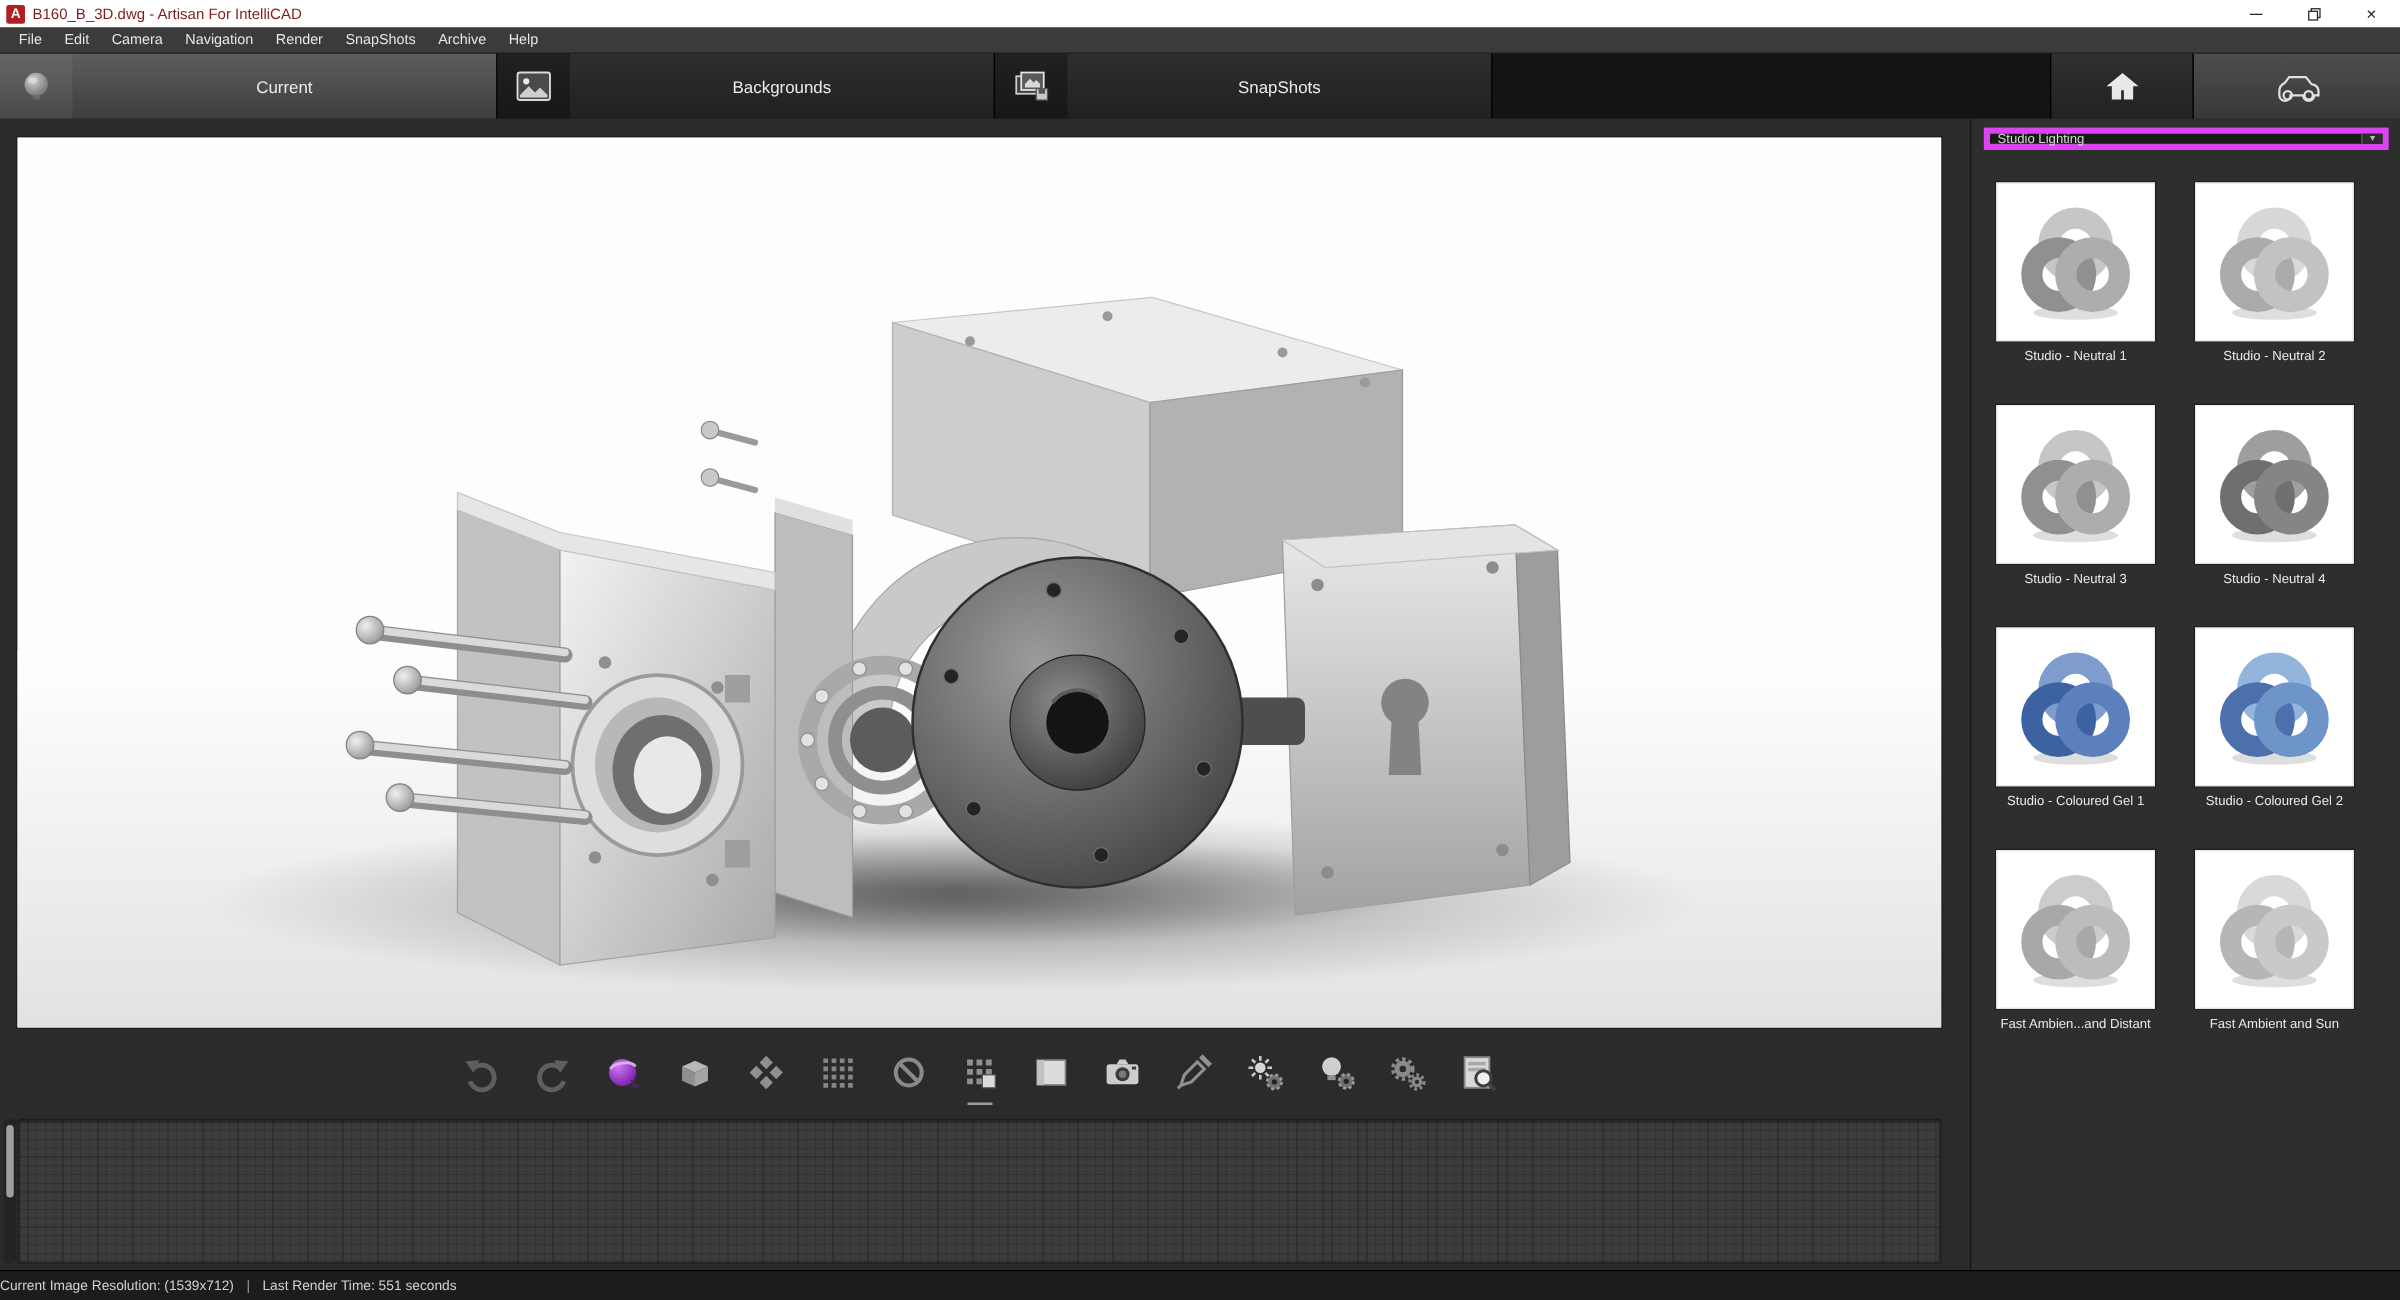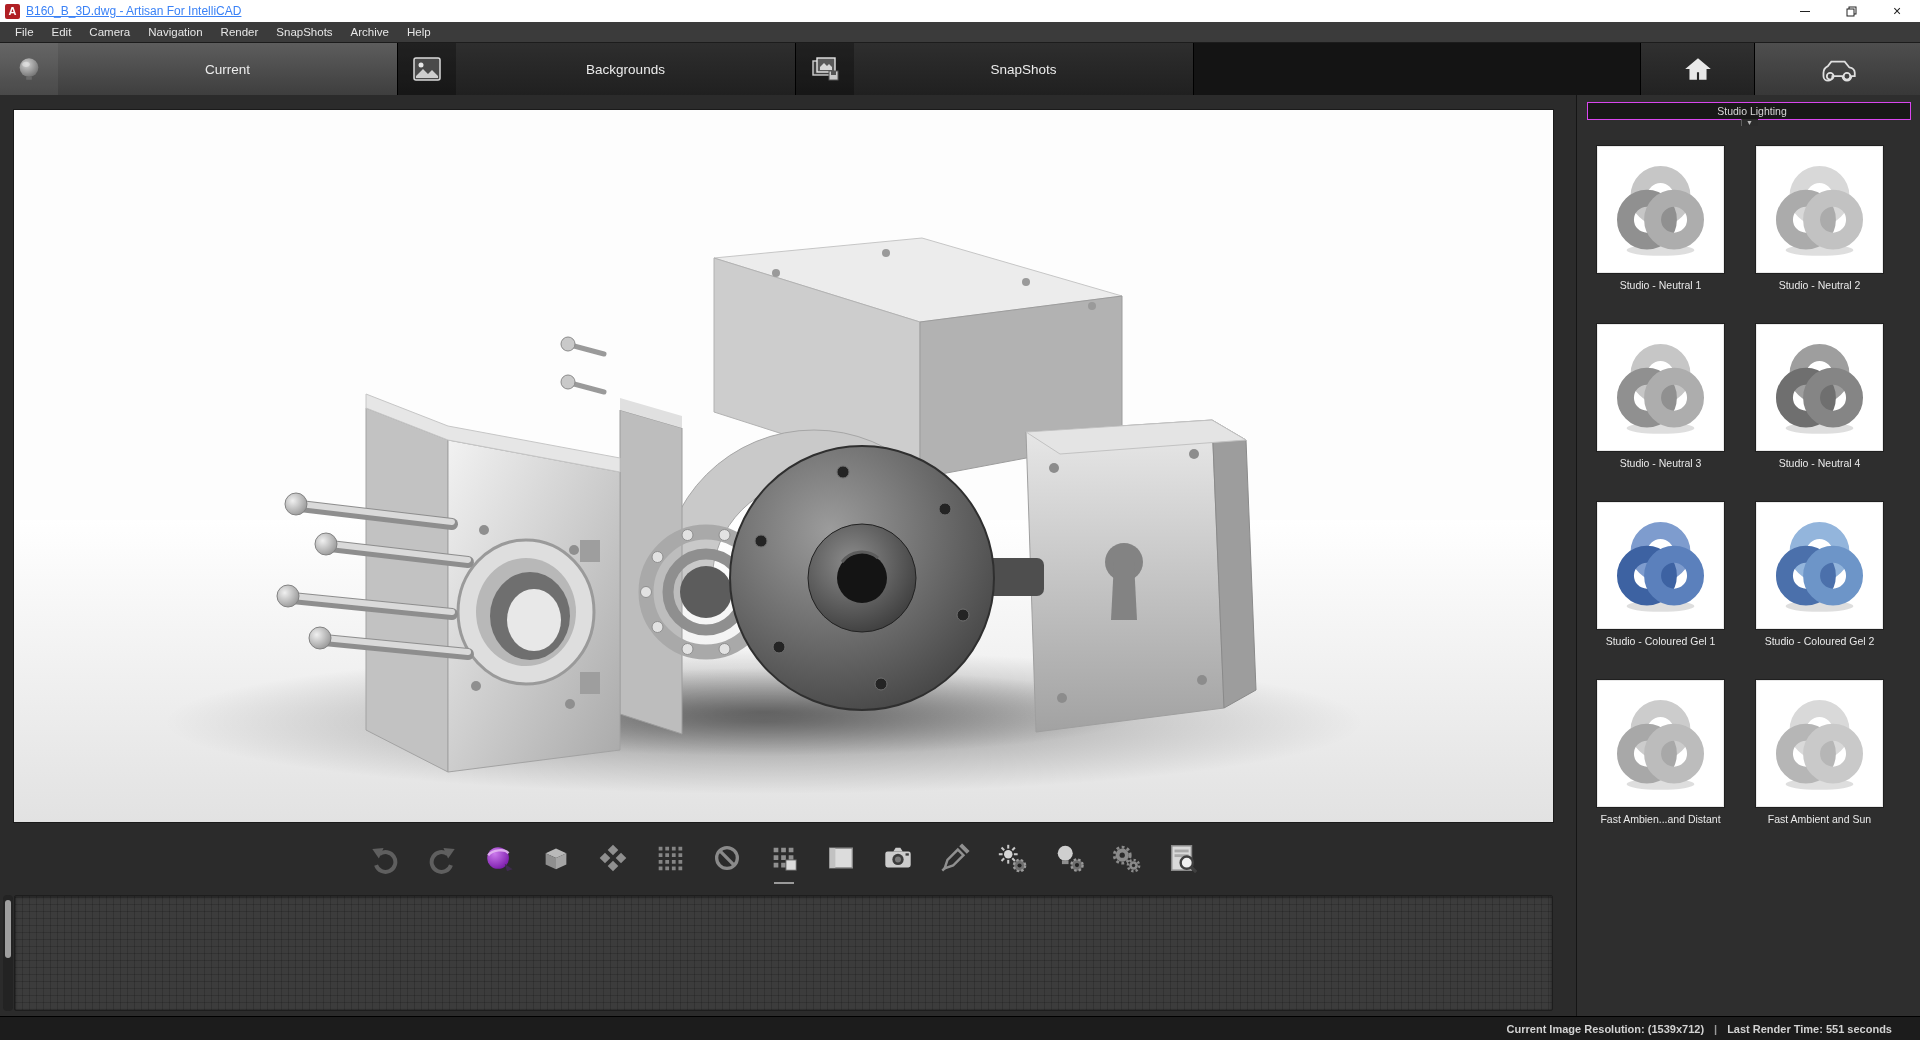--- a/index.html
+++ b/index.html
@@ -9,21 +9,21 @@
     background:#2b2b2b;
     font-family:"Liberation Sans", sans-serif;
     -webkit-font-smoothing:antialiased;
   }
   .app { width:1920px; height:1040px; display:flex; flex-direction:column; }
 
   
   .titlebar { height:22px; background:#ffffff; display:flex; align-items:center; padding-left:5px; gap:6px; flex:0 0 22px; }
   .app-icon { width:15px; height:15px; background:#b01f24; color:#fff; font-size:11px; font-weight:bold;
               display:flex; align-items:center; justify-content:center; border-radius:2px; }
-  .title-text { font-size:12px; color:#3b82f6;text-decoration:underline; }
+  .title-text { font-size:12px; color:#7f1d1d; }
   .win-controls { margin-left:auto; display:flex; height:100%; }
   .win-btn { width:46px; height:100%; display:flex; align-items:center; justify-content:center; color:#222; font-size:14px; }
   .min-glyph { width:10px; height:1px; background:#222; display:block; }
 
   
   .menubar { height:21px; background:#3b3b3b; display:flex; padding-left:6px; flex:0 0 21px; border-bottom:1px solid #1c1c1c; }
   .menu-item { color:#e6e6e6; font-size:11.5px; padding:0 9px; line-height:20px; cursor:default; }
 
   
   .tabbar { height:52px; background:#141414; display:flex; align-items:stretch; flex:0 0 52px; }
@@ -56,21 +56,21 @@
     background-color:#3c3c3c;
     background-image:
       repeating-linear-gradient(0deg, rgba(0,0,0,0.16) 0 1px, transparent 1px 7px),
       repeating-linear-gradient(90deg, rgba(0,0,0,0.16) 0 1px, transparent 1px 7px);
     border:1px solid #1d1d1d; border-radius:2px;
     box-shadow:inset 0 1px 3px rgba(0,0,0,0.5);
   }
 
   
   .right-panel { width:344px; background:#2e2e2e; border-left:1px solid #151515; display:flex; flex-direction:column; }
-  .dropdown { margin:7px 9px 0 10px; height:18px; background:#181818; border:1px solid #d946ef; display:flex; align-items:center;flex-direction:column; }
+  .dropdown { margin:7px 9px 0 10px; height:18px; background:#181818; border:5px solid #d946ef; display:flex; align-items:center; }
   .dropdown .dval { flex:1; color:#d8d8d8; font-size:10.5px; padding-left:6px; line-height:16px; }
   .dropdown .darrow { width:17px; height:100%; background:#2c2c2c; border-left:1px solid #606060;
                       display:flex; align-items:center; justify-content:center; color:#b9b9b9; font-size:7px; }
   .preset-grid { display:grid; grid-template-columns:127px 127px; column-gap:15px; row-gap:15px; padding-left:20px; margin-top:26px;gap:32px; }
   .preset { width:127px; cursor:default; }
   .tile { width:127px; height:127px; background:#ffffff; border:1px solid #e9e9e9; box-shadow:0 0 0 1px #1f1f1f; padding:6px; }
   .tile svg { width:100%; height:100%; display:block; }
   .knot circle { fill:none; stroke-width:15; }
   .knot .ks { fill:rgba(0,0,0,0.13); }
   .plabel { margin-top:6px; text-align:center; color:#e9e9e9; font-size:10.5px; height:13px; white-space:nowrap; overflow:hidden; }
@@ -78,22 +78,22 @@
   .tile[data-theme="gray1"] .r1{stroke:#c6c6c6} .tile[data-theme="gray1"] .r2{stroke:#909090} .tile[data-theme="gray1"] .r3{stroke:#adadad}
   .tile[data-theme="gray2"] .r1{stroke:#d8d8d8} .tile[data-theme="gray2"] .r2{stroke:#ababab} .tile[data-theme="gray2"] .r3{stroke:#c2c2c2}
   .tile[data-theme="gray4"] .r1{stroke:#9e9e9e} .tile[data-theme="gray4"] .r2{stroke:#6f6f6f} .tile[data-theme="gray4"] .r3{stroke:#858585}
   .tile[data-theme="blue1"] .r1{stroke:#7e9cce} .tile[data-theme="blue1"] .r2{stroke:#3d62a2} .tile[data-theme="blue1"] .r3{stroke:#5b80bc}
   .tile[data-theme="blue2"] .r1{stroke:#93b5dc} .tile[data-theme="blue2"] .r2{stroke:#4b70ab} .tile[data-theme="blue2"] .r3{stroke:#6d95c8}
   .tile[data-theme="flat1"] .r1{stroke:#cccccc} .tile[data-theme="flat1"] .r2{stroke:#a8a8a8} .tile[data-theme="flat1"] .r3{stroke:#bcbcbc}
   .tile[data-theme="flat2"] .r1{stroke:#d9d9d9} .tile[data-theme="flat2"] .r2{stroke:#b6b6b6} .tile[data-theme="flat2"] .r3{stroke:#c9c9c9}
 
   
   .statusbar { height:24px; flex:0 0 24px; background:#1c1c1c; border-top:1px solid #000;
-               display:flex; align-items:center; justify-content:flex-end; gap:10px;
-               padding-right:28px; color:#d2d2d2; font-size:11px;font-weight:bold; }
+               display:flex; align-items:center; gap:10px;
+               padding-right:12px; color:#d2d2d2; font-size:11px; }
   .statusbar .sep { color:#9a9a9a; }
 </style>
 </head>
 <body>
 
 <svg width="0" height="0" style="position:absolute" aria-hidden="true">
   <defs>
     <radialGradient id="gradPurple" cx="35%" cy="30%" r="80%">
         <stop offset="0%" stop-color="#cb79ec"></stop>
         <stop offset="100%" stop-color="#7716a8"></stop>

